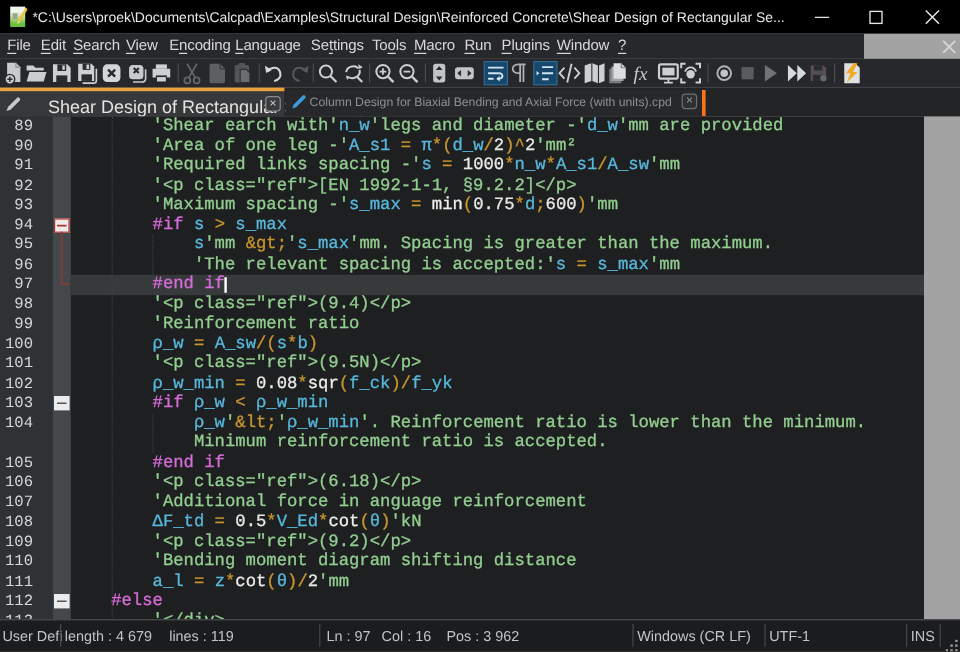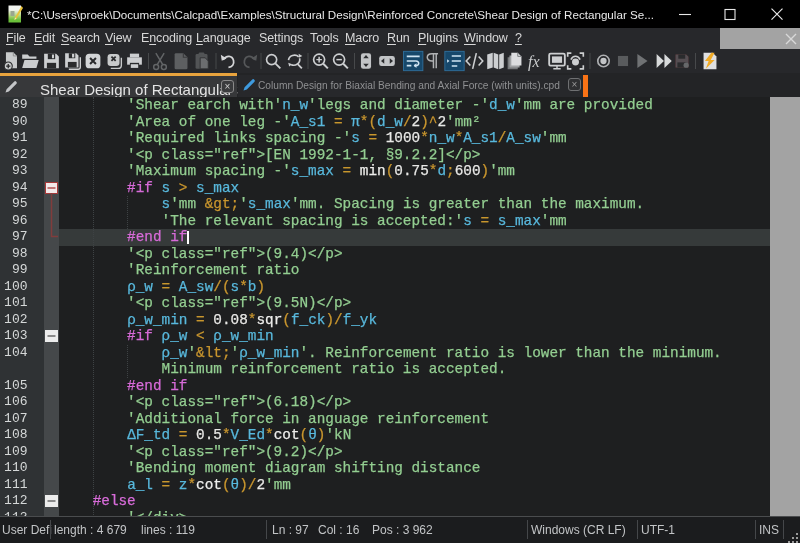--- a/index.html
+++ b/index.html
@@ -13,21 +13,21 @@
 #menu{position:absolute;left:0;top:28px;width:720px;height:21px;background:#27282b;
   font-size:12.5px;letter-spacing:-0.12px;color:#d8d8d8;}
 #menu span.mi{position:absolute;top:3px;white-space:nowrap;}
 #menu u{text-decoration-thickness:1px;text-underline-offset:2px;}
 
 #tools{position:absolute;left:0;top:49px;width:800px;height:24px;background:#27282b;}
 
 #tabs{position:absolute;left:0;top:73px;width:800px;height:24px;background:#232426;}
 #tab1{position:absolute;left:0;top:0;width:237px;height:24px;background:#37383a;border-top:3px solid #e8a33d;box-sizing:border-box;}
 #tab1 .t{position:absolute;left:20px;top:5px;font-size:15px;color:#e4e4e4;white-space:nowrap;margin-left:20px;}
-#tab2{position:absolute;left:238px;top:2px;width:350px;height:22px;background:#27282b;border-right:5px solid #f97316;box-sizing:border-box;}
+#tab2{position:absolute;left:238px;top:2px;width:350px;height:22px;background:#27282b;border-right:3px solid #f97316;box-sizing:border-box;}
 #tab2 .t{position:absolute;left:20px;top:5px;font-size:10.2px;color:#8f9092;white-space:nowrap;}
 .tclose{position:absolute;width:13px;height:13px;border:1px solid #8a8a8a;border-radius:3px;box-sizing:border-box;
   font-size:10px;line-height:11px;text-align:center;color:#cfcfcf;background:#3a3b3d;}
 
 #ed{position:absolute;left:0;top:97px;width:770px;height:419px;background:#1e1f20;overflow:hidden;}
 #marginN{position:absolute;left:0;top:0;width:44px;height:419px;background:#2f3234;}
 #marginF{position:absolute;left:44px;top:0;width:14.5px;height:419px;background:#45484a;}
 #edge{position:absolute;left:0;top:0;width:2px;height:419px;background:#1a2430;}
 #curline{position:absolute;left:58.5px;top:132px;width:719.5px;height:16.5px;background:#363a3a;}
 #lnums{position:absolute;left:0;top:0;width:27.5px;text-align:right;font-family:"Liberation Mono",monospace;

